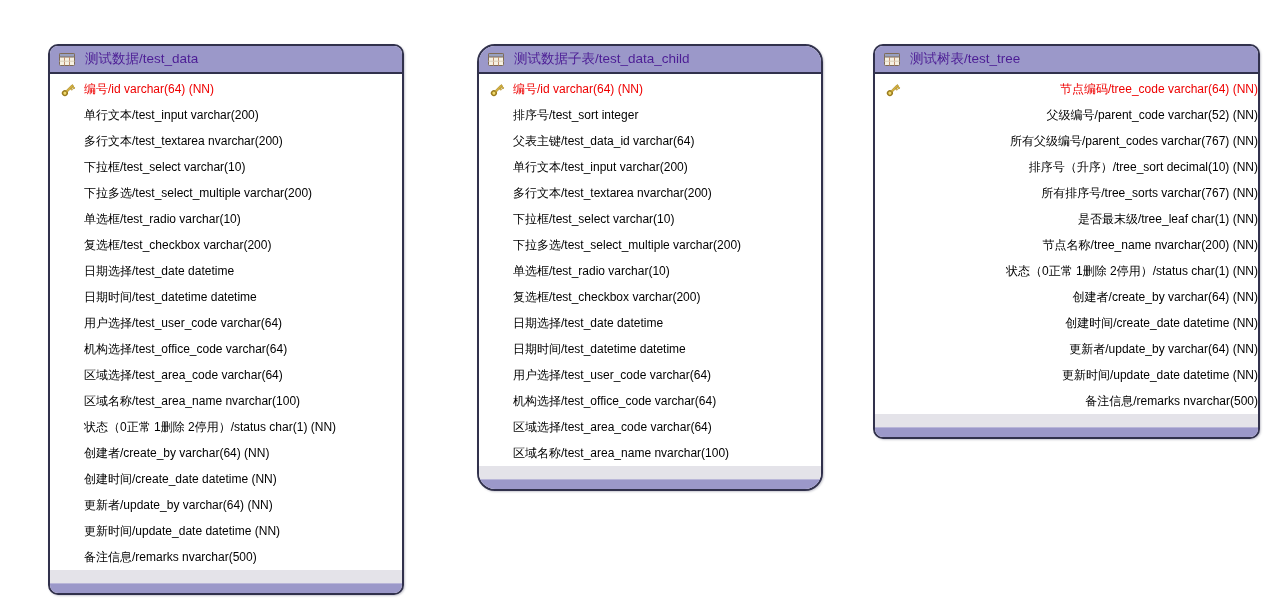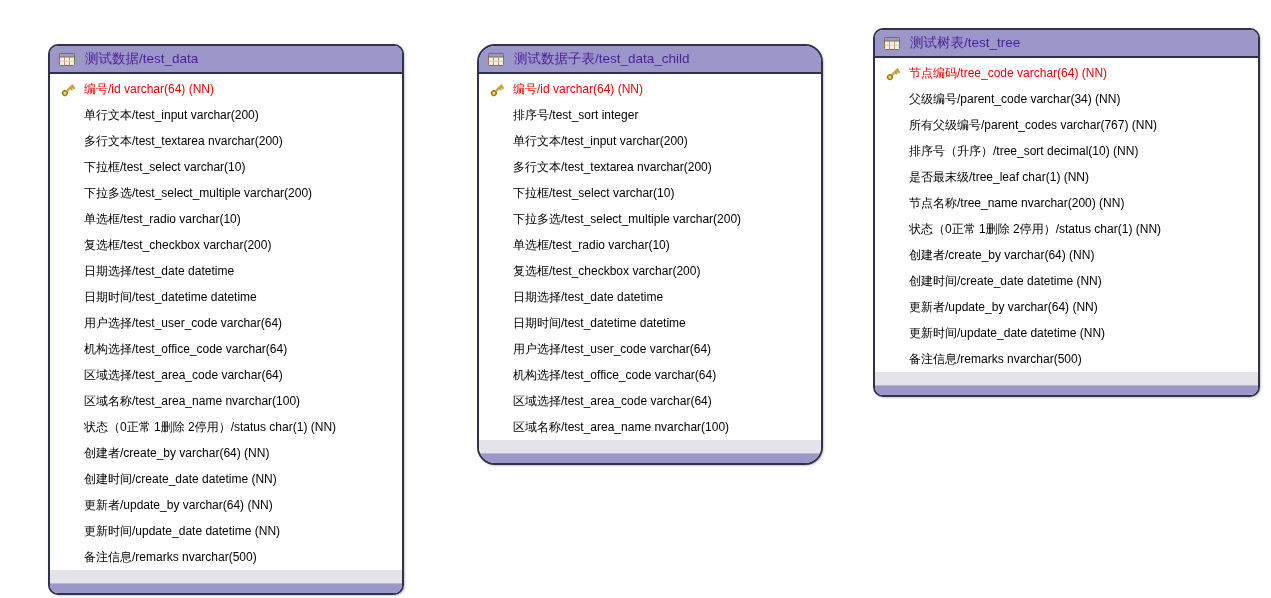--- a/index.html
+++ b/index.html
@@ -18,21 +18,21 @@
   .table-card {
     position: absolute;
     background: #ffffff;
     border: 2px solid #31314c;
     border-radius: 10px;
     overflow: hidden;
     box-shadow: 1px 1px 2px rgba(40,40,70,0.25);
   }
   .pos-0 { left: 48px;  top: 44px; width: 352px; }
   .pos-1 { left: 477px; top: 44px; width: 342px; border-radius: 18px; }
-  .pos-2 { left: 873px; top: 28px; width: 383px; }
+  .pos-2 { left: 873px; top: 44px; width: 383px; text-align: right; }
 
   .card-header {
     height: 26px;
     background: #9b98c9;
     border-bottom: 2px solid #31314c;
     display: flex;
     align-items: center;
     padding-left: 9px;
     box-sizing: content-box;
   }
@@ -212,20 +212,24 @@
     </g>
   </svg></span>
     <span class="field-text">编号/id varchar(64) (NN)</span>
   </div>
         <div class="field-row">
     <span class="key-slot"></span>
     <span class="field-text">排序号/test_sort integer</span>
   </div>
         <div class="field-row">
     <span class="key-slot"></span>
+    <span class="field-text">父表主键/test_data_id varchar(64)</span>
+  </div>
+        <div class="field-row">
+    <span class="key-slot"></span>
     <span class="field-text">单行文本/test_input varchar(200)</span>
   </div>
         <div class="field-row">
     <span class="key-slot"></span>
     <span class="field-text">多行文本/test_textarea nvarchar(200)</span>
   </div>
         <div class="field-row">
     <span class="key-slot"></span>
     <span class="field-text">下拉框/test_select varchar(10)</span>
   </div>
@@ -290,29 +294,33 @@
       <circle cx="3.6" cy="8" r="2.3" fill="#f0d96a" stroke="#9a7b1e" stroke-width="1.5"></circle>
       <rect x="5.7" y="7.1" width="9.2" height="1.9" rx="0.4" fill="#d9b33a" stroke="#9a7b1e" stroke-width="0.6"></rect>
       <rect x="10.4" y="9" width="1.5" height="1.9" fill="#d9b33a" stroke="#9a7b1e" stroke-width="0.5"></rect>
       <rect x="12.9" y="9" width="1.5" height="2.5" fill="#d9b33a" stroke="#9a7b1e" stroke-width="0.5"></rect>
     </g>
   </svg></span>
     <span class="field-text">节点编码/tree_code varchar(64) (NN)</span>
   </div>
         <div class="field-row">
     <span class="key-slot"></span>
-    <span class="field-text">父级编号/parent_code varchar(34) (NN)</span>
+    <span class="field-text">父级编号/parent_code varchar(52) (NN)</span>
   </div>
         <div class="field-row">
     <span class="key-slot"></span>
     <span class="field-text">所有父级编号/parent_codes varchar(767) (NN)</span>
   </div>
         <div class="field-row">
     <span class="key-slot"></span>
     <span class="field-text">排序号（升序）/tree_sort decimal(10) (NN)</span>
+  </div>
+        <div class="field-row">
+    <span class="key-slot"></span>
+    <span class="field-text">所有排序号/tree_sorts varchar(767) (NN)</span>
   </div>
         <div class="field-row">
     <span class="key-slot"></span>
     <span class="field-text">是否最末级/tree_leaf char(1) (NN)</span>
   </div>
         <div class="field-row">
     <span class="key-slot"></span>
     <span class="field-text">节点名称/tree_name nvarchar(200) (NN)</span>
   </div>
         <div class="field-row">

